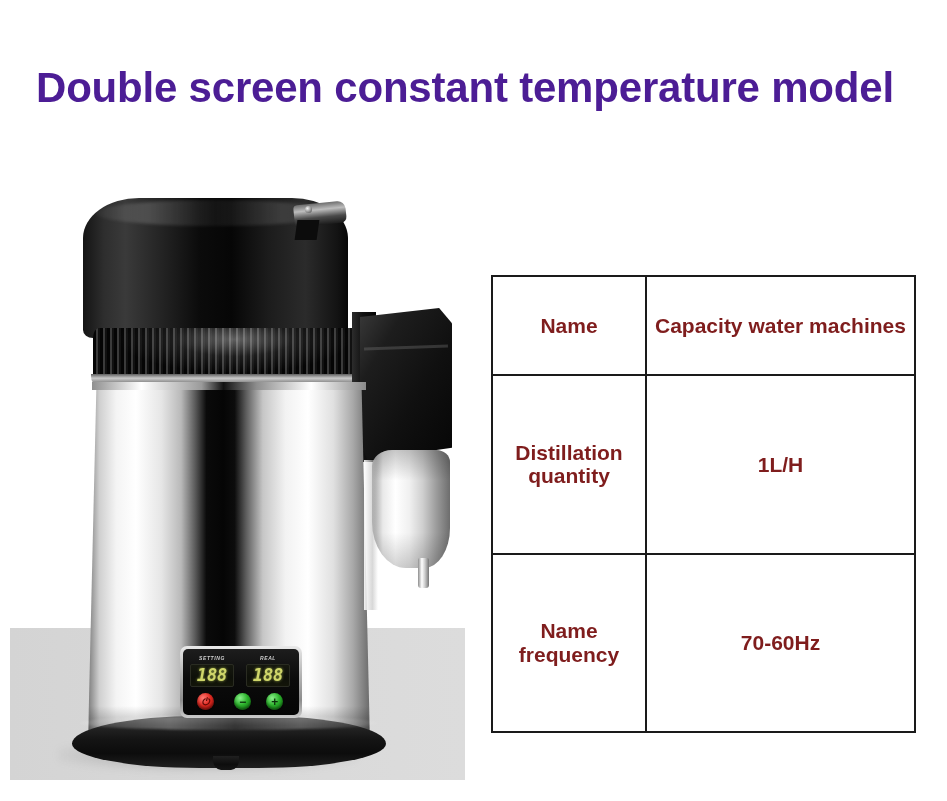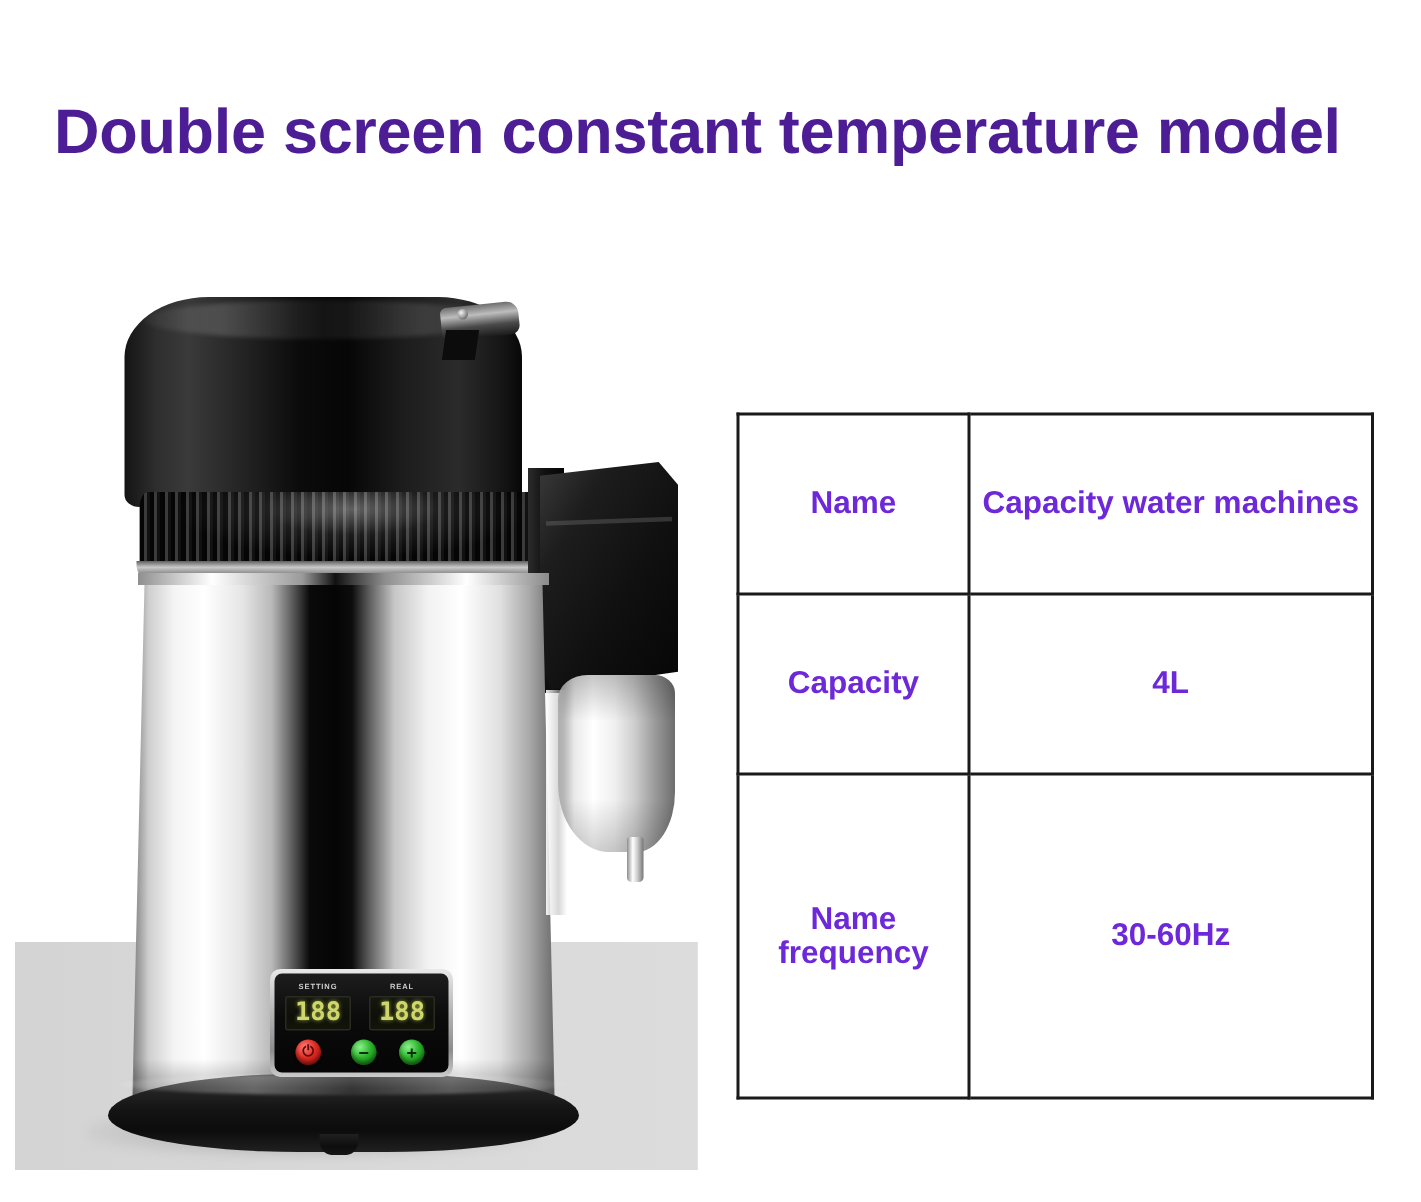--- a/index.html
+++ b/index.html
@@ -56,20 +56,21 @@
     background: linear-gradient(to right, #d4d4d4 0%, #d9d9d9 55%, #dcdcdc 100%);
   }
 
   
   #distiller {
     position: absolute;
     left: 0;
     top: 0;
     width: 470px;
     height: 651px;
+    font-style: italic;
   }
 
   
   #base-shadow {
     position: absolute;
     left: 58px;
     top: 588px;
     width: 300px;
     height: 34px;
     background: radial-gradient(ellipse at 50% 50%, rgba(70,70,70,0.40) 0%, rgba(120,120,120,0.18) 55%, rgba(150,150,150,0) 78%);
@@ -425,21 +426,21 @@
     height: 458px;
     border-collapse: collapse;
     table-layout: fixed;
   }
   #spec-table td {
     border: 2px solid #1a1a1a;
     text-align: center;
     vertical-align: middle;
     font-size: 21px;
     font-weight: bold;
-    color: #6d28d9;
+    color: #7f1d1d;
     padding: 2px 4px;
     line-height: 1.12;
     font-family: "Liberation Sans", sans-serif;
   }
   #spec-table td.spec-label { width: 144px; }
   #spec-table td.spec-value { width: 259px; }
 </style>
 </head>
 <body>
 
@@ -511,21 +512,21 @@
   </div>
 </div>
 
 <table id="spec-table">
   <tbody>
       <tr>
         <td class="spec-label">Name</td>
         <td class="spec-value">Capacity water machines</td>
       </tr>
       <tr>
-        <td class="spec-label">Capacity</td>
-        <td class="spec-value">4L</td>
+        <td class="spec-label">Distillation quantity</td>
+        <td class="spec-value">1L/H</td>
       </tr>
       <tr>
         <td class="spec-label">Name frequency</td>
-        <td class="spec-value">30-60Hz</td>
+        <td class="spec-value">70-60Hz</td>
       </tr>
     </tbody>
 </table>
 
 </body></html>

